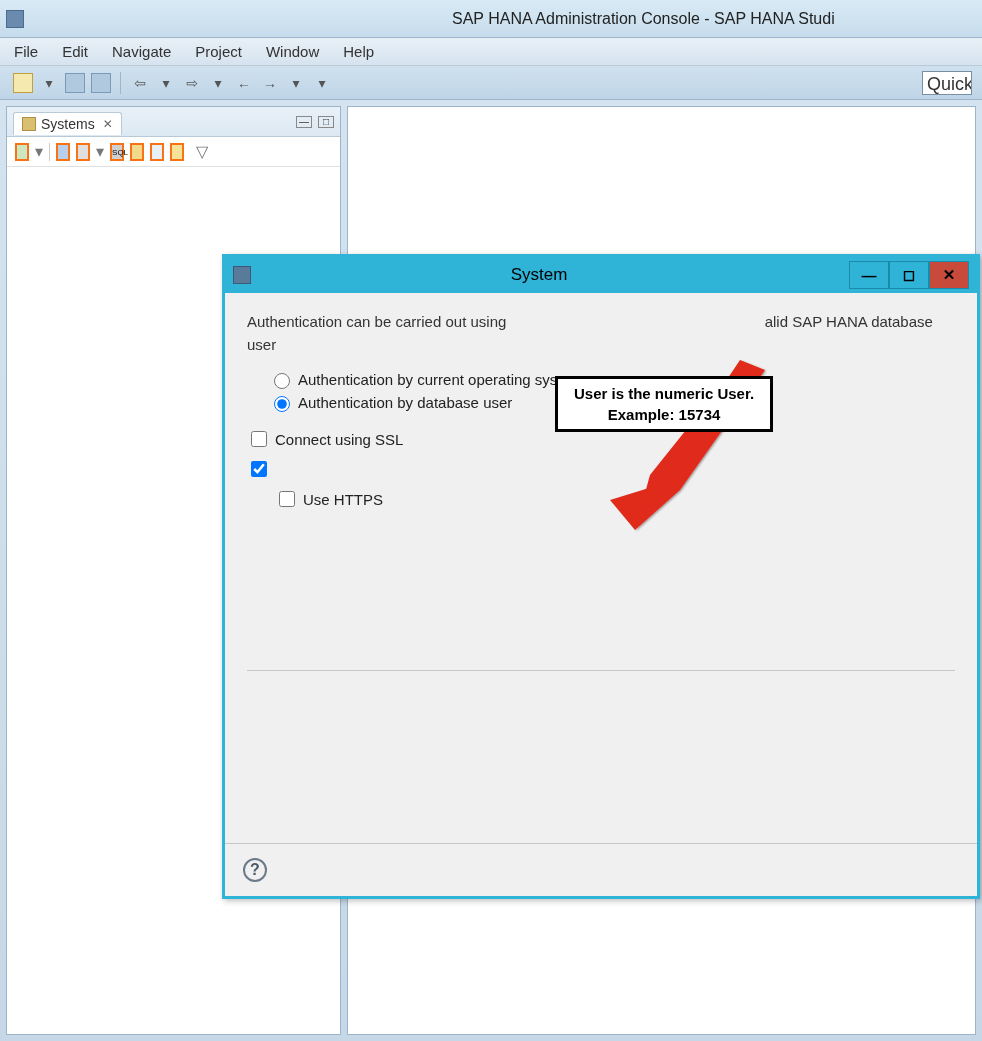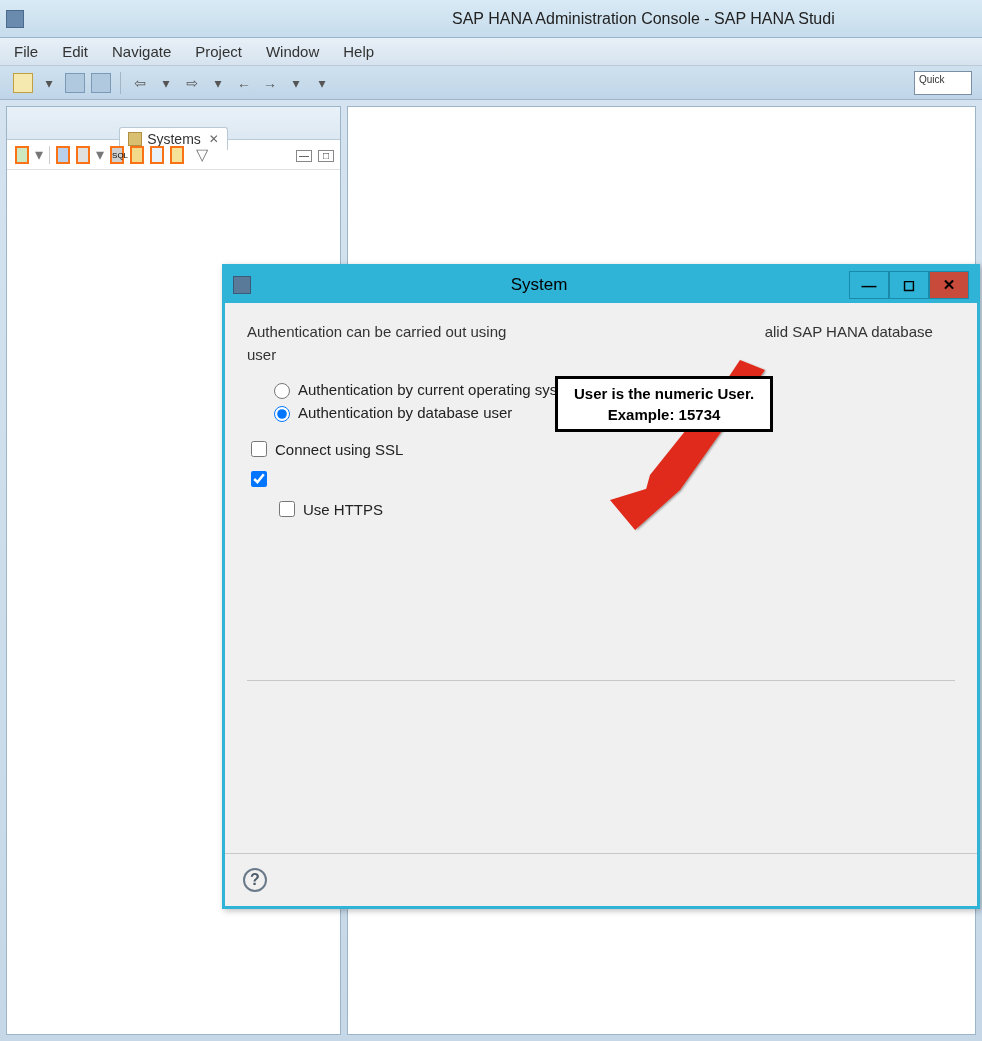--- a/index.html
+++ b/index.html
@@ -42,23 +42,23 @@
     padding: 0 10px;
   }
   .tb-icon {
     width: 20px; height: 20px; margin: 0 3px;
     display: inline-flex; align-items: center; justify-content: center;
     font-size: 14px; color: #555;
   }
   .tb-sep { width: 1px; height: 22px; background: #a0b5c6; margin: 0 6px; }
   .toolbar .quick {
     margin-left: auto;
-    width: 58px; height: 24px;
+    width: 50px; height: 24px;
     border: 1px solid #7a8fa3; background: #fff;
-    font-size: 10px; padding: 2px 4px; color: #333;
+    font-size: 18px; padding: 2px 4px; color: #333;
     overflow: hidden;
   }
 
   
   .workspace {
     display: flex;
     height: calc(100% - 100px);
     background: linear-gradient(#d4e3ef, #c6d8e7);
     padding: 6px;
   }
@@ -67,22 +67,22 @@
     border: 1px solid #9db5c8;
     flex: 0 0 335px;
     height: 100%;
     display: flex; flex-direction: column;
   }
   .panel-tab-row {
     height: 30px;
     background: linear-gradient(#e9f1f8, #dce8f2);
     border-bottom: 1px solid #b9c9d6;
     display: flex; align-items: center;
-    padding: 16px 6px;
-    font-size: 14px; color: #333; flex-direction: column;
+    padding: 0 6px;
+    font-size: 14px; color: #333;
   }
   .panel-tab-row .tab {
     display: flex; align-items: center;
     background: #fff;
     border: 1px solid #b9c9d6; border-bottom: none;
     padding: 3px 8px;
     border-radius: 3px 3px 0 0;
     margin-top: 4px;
   }
   .panel-tab-row .tab .ticon {
@@ -103,21 +103,21 @@
 
   .editor-area {
     flex: 1; background: #fff;
     border: 1px solid #9db5c8;
     margin-left: 6px;
   }
 
   
   .dialog {
     position: absolute;
-    top: 264px; left: 222px;
+    top: 254px; left: 222px;
     width: 758px;
     border: 3px solid #2fb4d8;
     background: #f0f0f0;
     box-shadow: 2px 2px 6px rgba(0,0,0,0.25);
     display: flex; flex-direction: column; justify-content: center;
   }
   .dialog-titlebar {
     height: 36px;
     background: #2fb4d8;
     display: flex; align-items: center;

